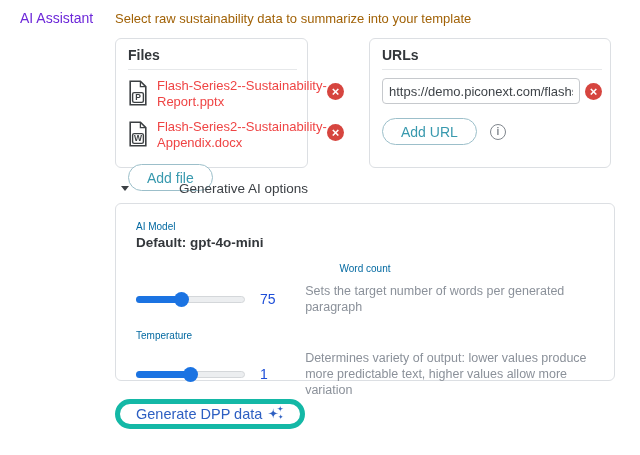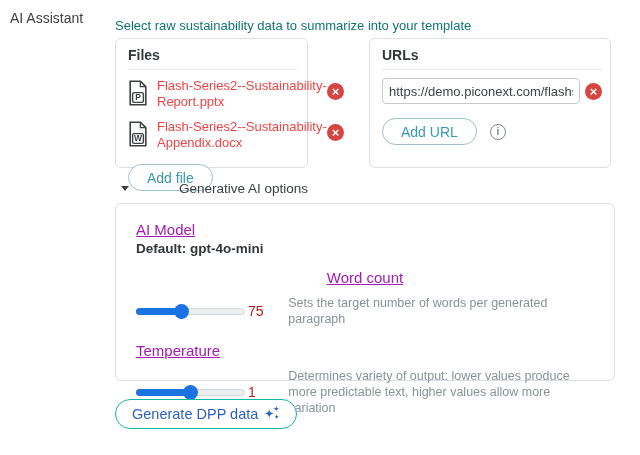--- a/index.html
+++ b/index.html
@@ -1,21 +1,21 @@
 <!DOCTYPE html>
 <html><head>
 <meta charset="utf-8">
 <style>
   * { margin: 0; padding: 0; box-sizing: border-box; }
   html, body { background: #ffffff; }
   body { font-family: "Liberation Sans", sans-serif; color: #3f4449; }
   .canvas { position: relative; width: 640px; height: 455px; background: #fff; overflow: hidden; }
 
-  .side-label { position: absolute; left: 10px; top: 10px; font-size: 14px; color: #404040; }
-  .subtitle   { position: absolute; left: 115px; top: 18px; font-size: 13px; color: #0f766e; }
+  .side-label { position: absolute; left: 20px; top: 10px; font-size: 14px; color: #6d28d9; }
+  .subtitle   { position: absolute; left: 115px; top: 11px; font-size: 13px; color: #a16207; }
 
   .panel { position: absolute; background: #fff; border: 1px solid #dcdfe3; border-radius: 6px; }
   .files-panel { left: 115px; top: 38px; width: 193px; height: 130px; padding: 8px 10px 8px 12px; }
   .urls-panel  { left: 369px; top: 38px; width: 242px; height: 130px; padding: 8px 8px 8px 12px; }
   .panel-title { font-size: 14px; font-weight: bold; color: #33373b; padding-bottom: 6px; }
   .panel-divider { border-bottom: 1px solid #e6e8ea; margin: 0 0 8px 0; }
 
   .file-row { display: flex; align-items: flex-start; margin-bottom: 8px; }
   .file-icon { flex: 0 0 20px; margin-top: 2px; }
   .file-name { flex: 0 0 170px; margin-left: 9px; font-size: 13px; line-height: 16px; color: #ef4444; overflow-wrap: break-word; }
@@ -35,36 +35,36 @@
   .url-actions { display: flex; align-items: center; margin-top: 14px; }
   .info-icon { margin-left: 13px; width: 16px; height: 16px; border: 1.4px solid #80868d; border-radius: 50%;
                color: #80868d; font-size: 10px; line-height: 13px; text-align: center; font-weight: bold; cursor: pointer; }
 
   .options-toggle { position: absolute; left: 121px; top: 181px; display: flex; align-items: center; cursor: pointer; gap: 44px; }
   .caret-down { width: 0; height: 0; border-left: 4px solid transparent; border-right: 4px solid transparent;
                 border-top: 5px solid #3c4045; margin-right: 6px; }
   .options-toggle-label { font-size: 13.5px; color: #3c4045; }
 
   .options-panel { left: 115px; top: 203px; width: 500px; height: 178px; padding: 17px 20px; }
-  .opt-label { font-size: 15px; color: #a21caf; text-decoration: underline; }
+  .opt-label { font-size: 10px; color: #0369a1; }
   .opt-value-bold { font-size: 13.5px; font-weight: bold; color: #33373b; margin-top: 3px; }
   .wc-label { margin-top: 13px; text-align: center; }
   .temp-label { margin-top: 15px; }
 
   .slider-row { display: flex; align-items: center; margin-top: 9px; }
   .slider { position: relative; width: 109px; height: 15px; cursor: pointer; flex: 0 0 109px; }
   .slider-track { position: absolute; left: 0; top: 4px; width: 100%; height: 7px; background: #eceef0;
                   border: 1px solid #d4d7da; border-radius: 4px; }
   .slider-fill { position: absolute; left: 0; top: 4px; height: 7px; background: #1b73e2; border-radius: 4px 0 0 4px; }
   .slider-thumb { position: absolute; top: 0; width: 15px; height: 15px; background: #1b73e2; border-radius: 50%; }
-  .slider-value { margin-left: 3px; width: 22px; font-size: 14px; color: #b91c1c; }
-  .slider-desc { margin-left: 20px; width: 332px; font-size: 12.5px; line-height: 16px; color: #8b919a; }
+  .slider-value { margin-left: 15px; width: 22px; font-size: 14px; color: #1d4ed8; }
+  .slider-desc { margin-left: 26px; width: 332px; font-size: 12.5px; line-height: 16px; color: #8b919a; }
 
   .generate-btn { position: absolute; left: 115px; top: 399px; height: 30px; padding: 0 16px;
-                  border: 1px solid #14b8a6; border-radius: 15px; background: #fff; display: flex;
+                  border: 5px solid #14b8a6; border-radius: 15px; background: #fff; display: flex;
                   align-items: center; cursor: pointer; }
   .generate-label { font-size: 14.5px; color: #2d5fc2; }
   .sparkle { margin-left: 6px; }
 </style>
 </head>
 <body>
 
 <div class="canvas">
 
   <div class="side-label">AI Assistant</div>

